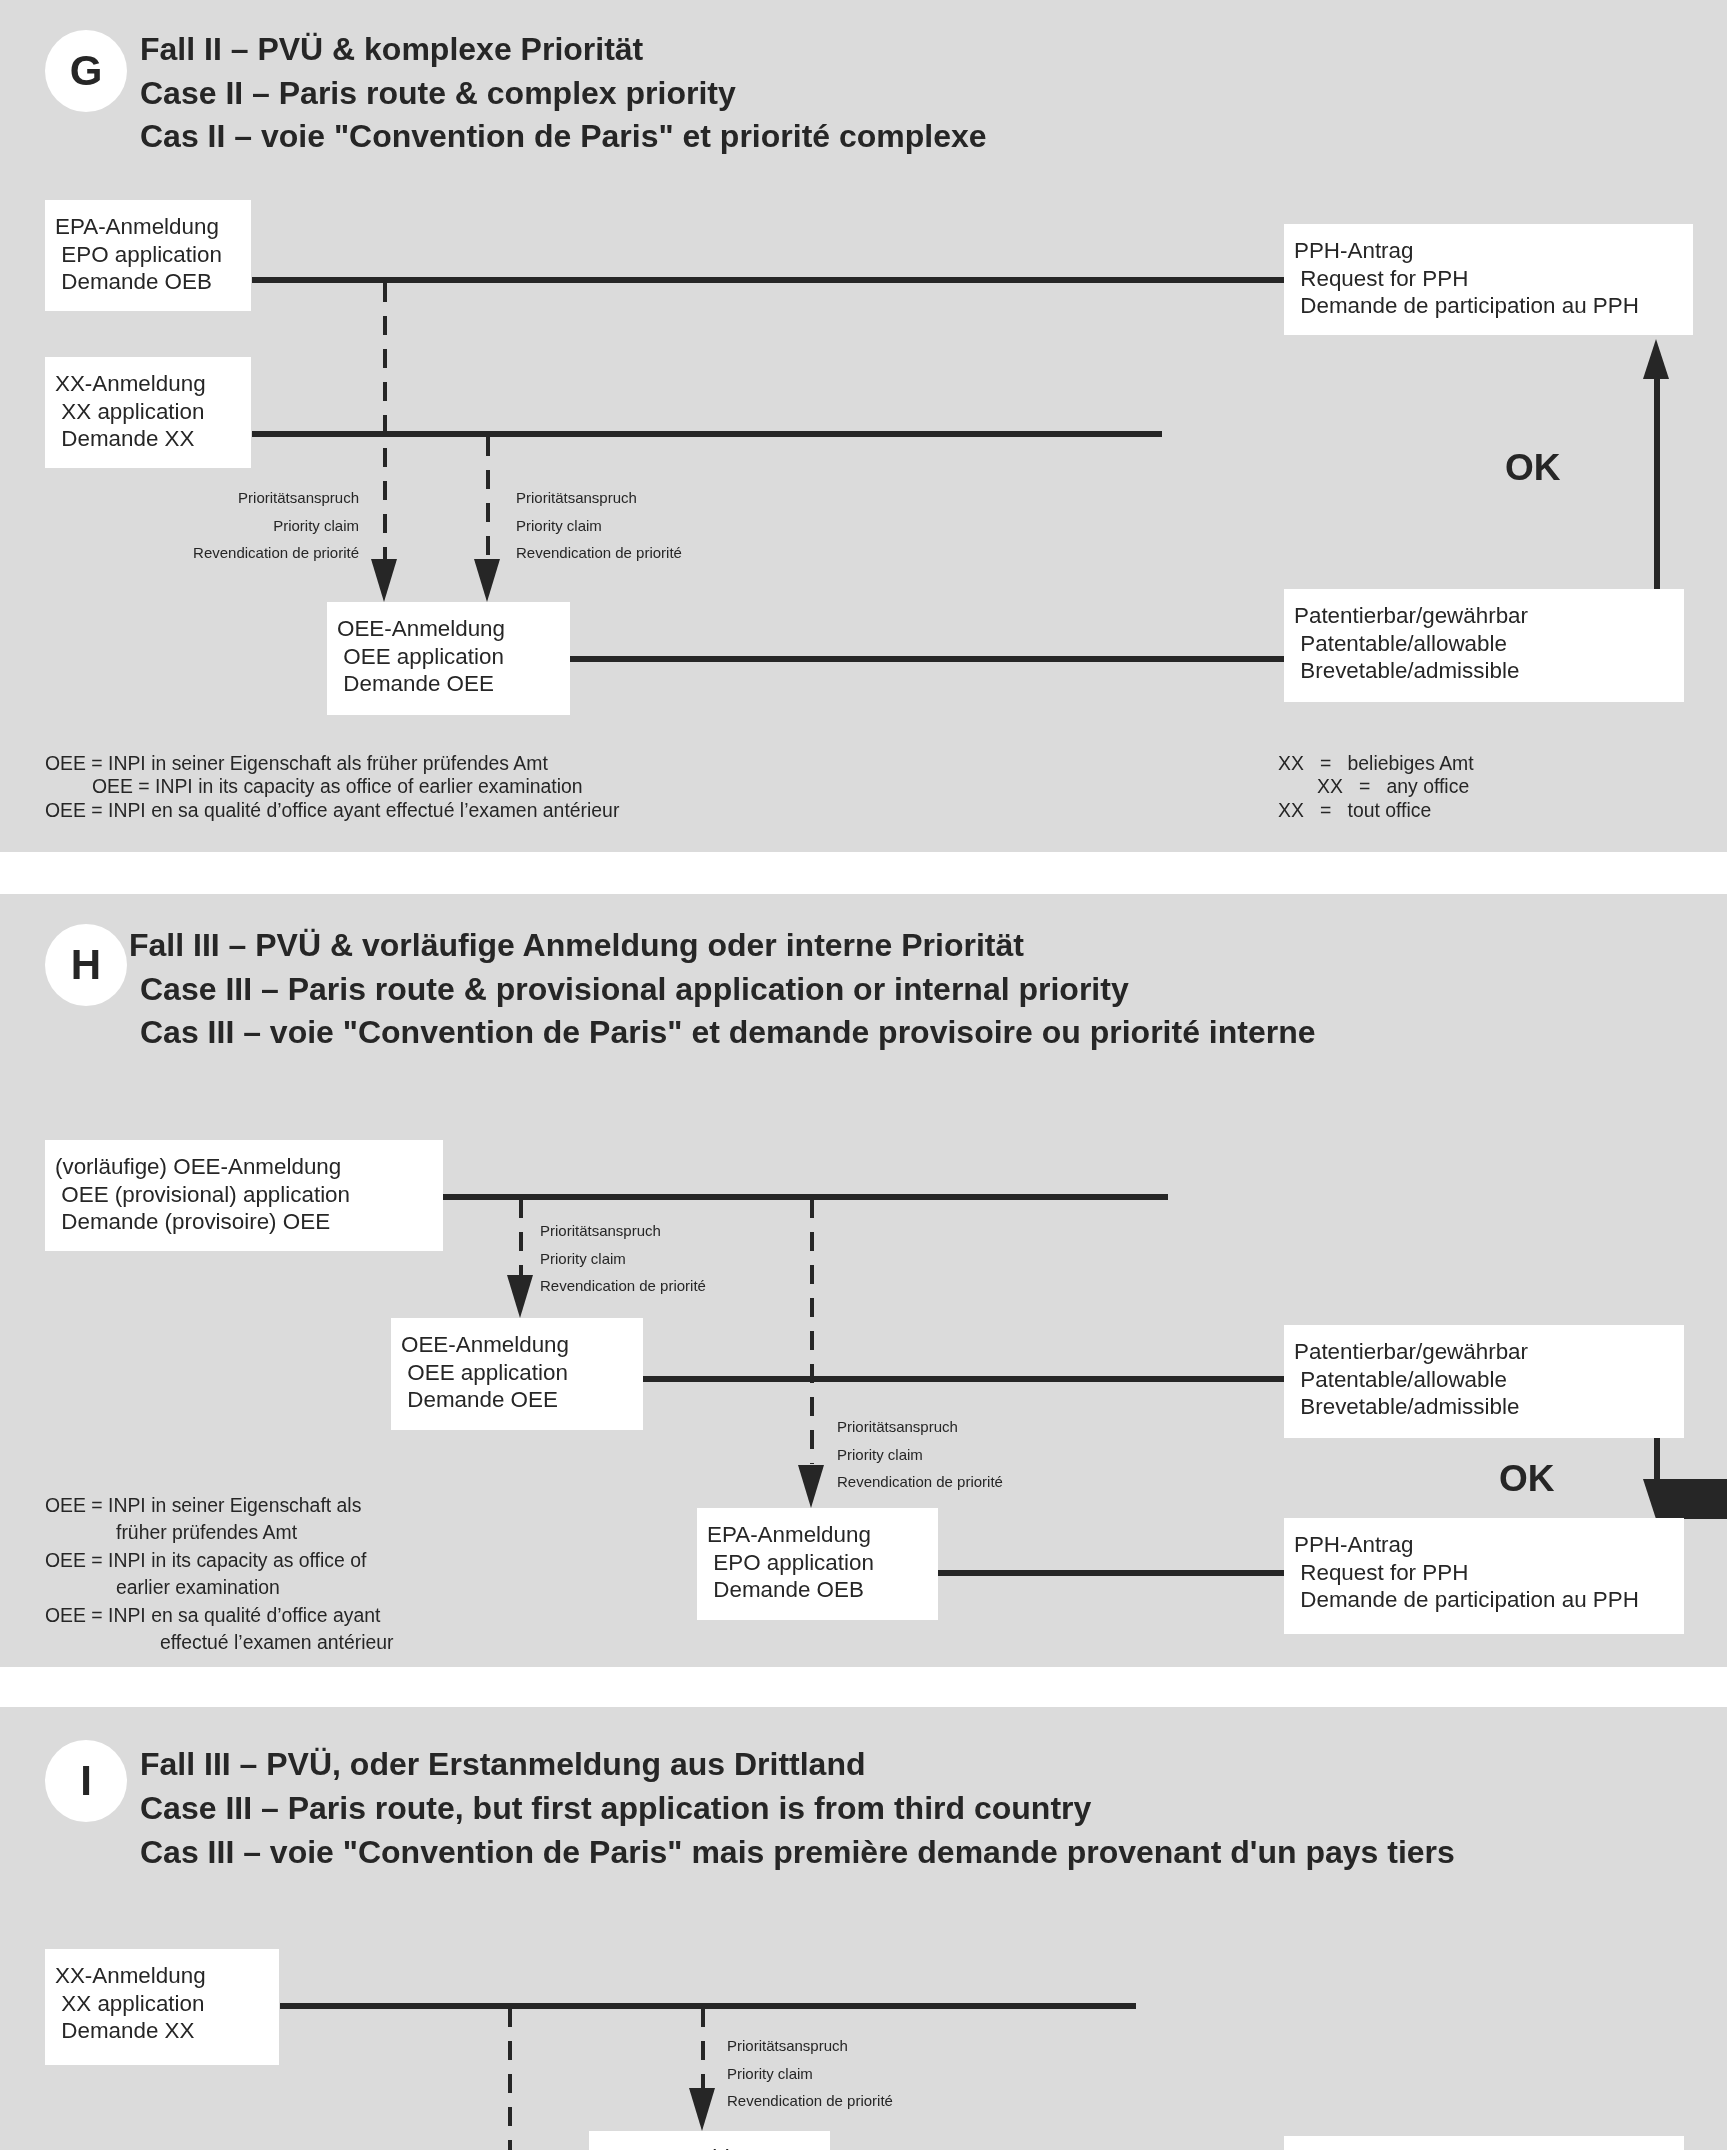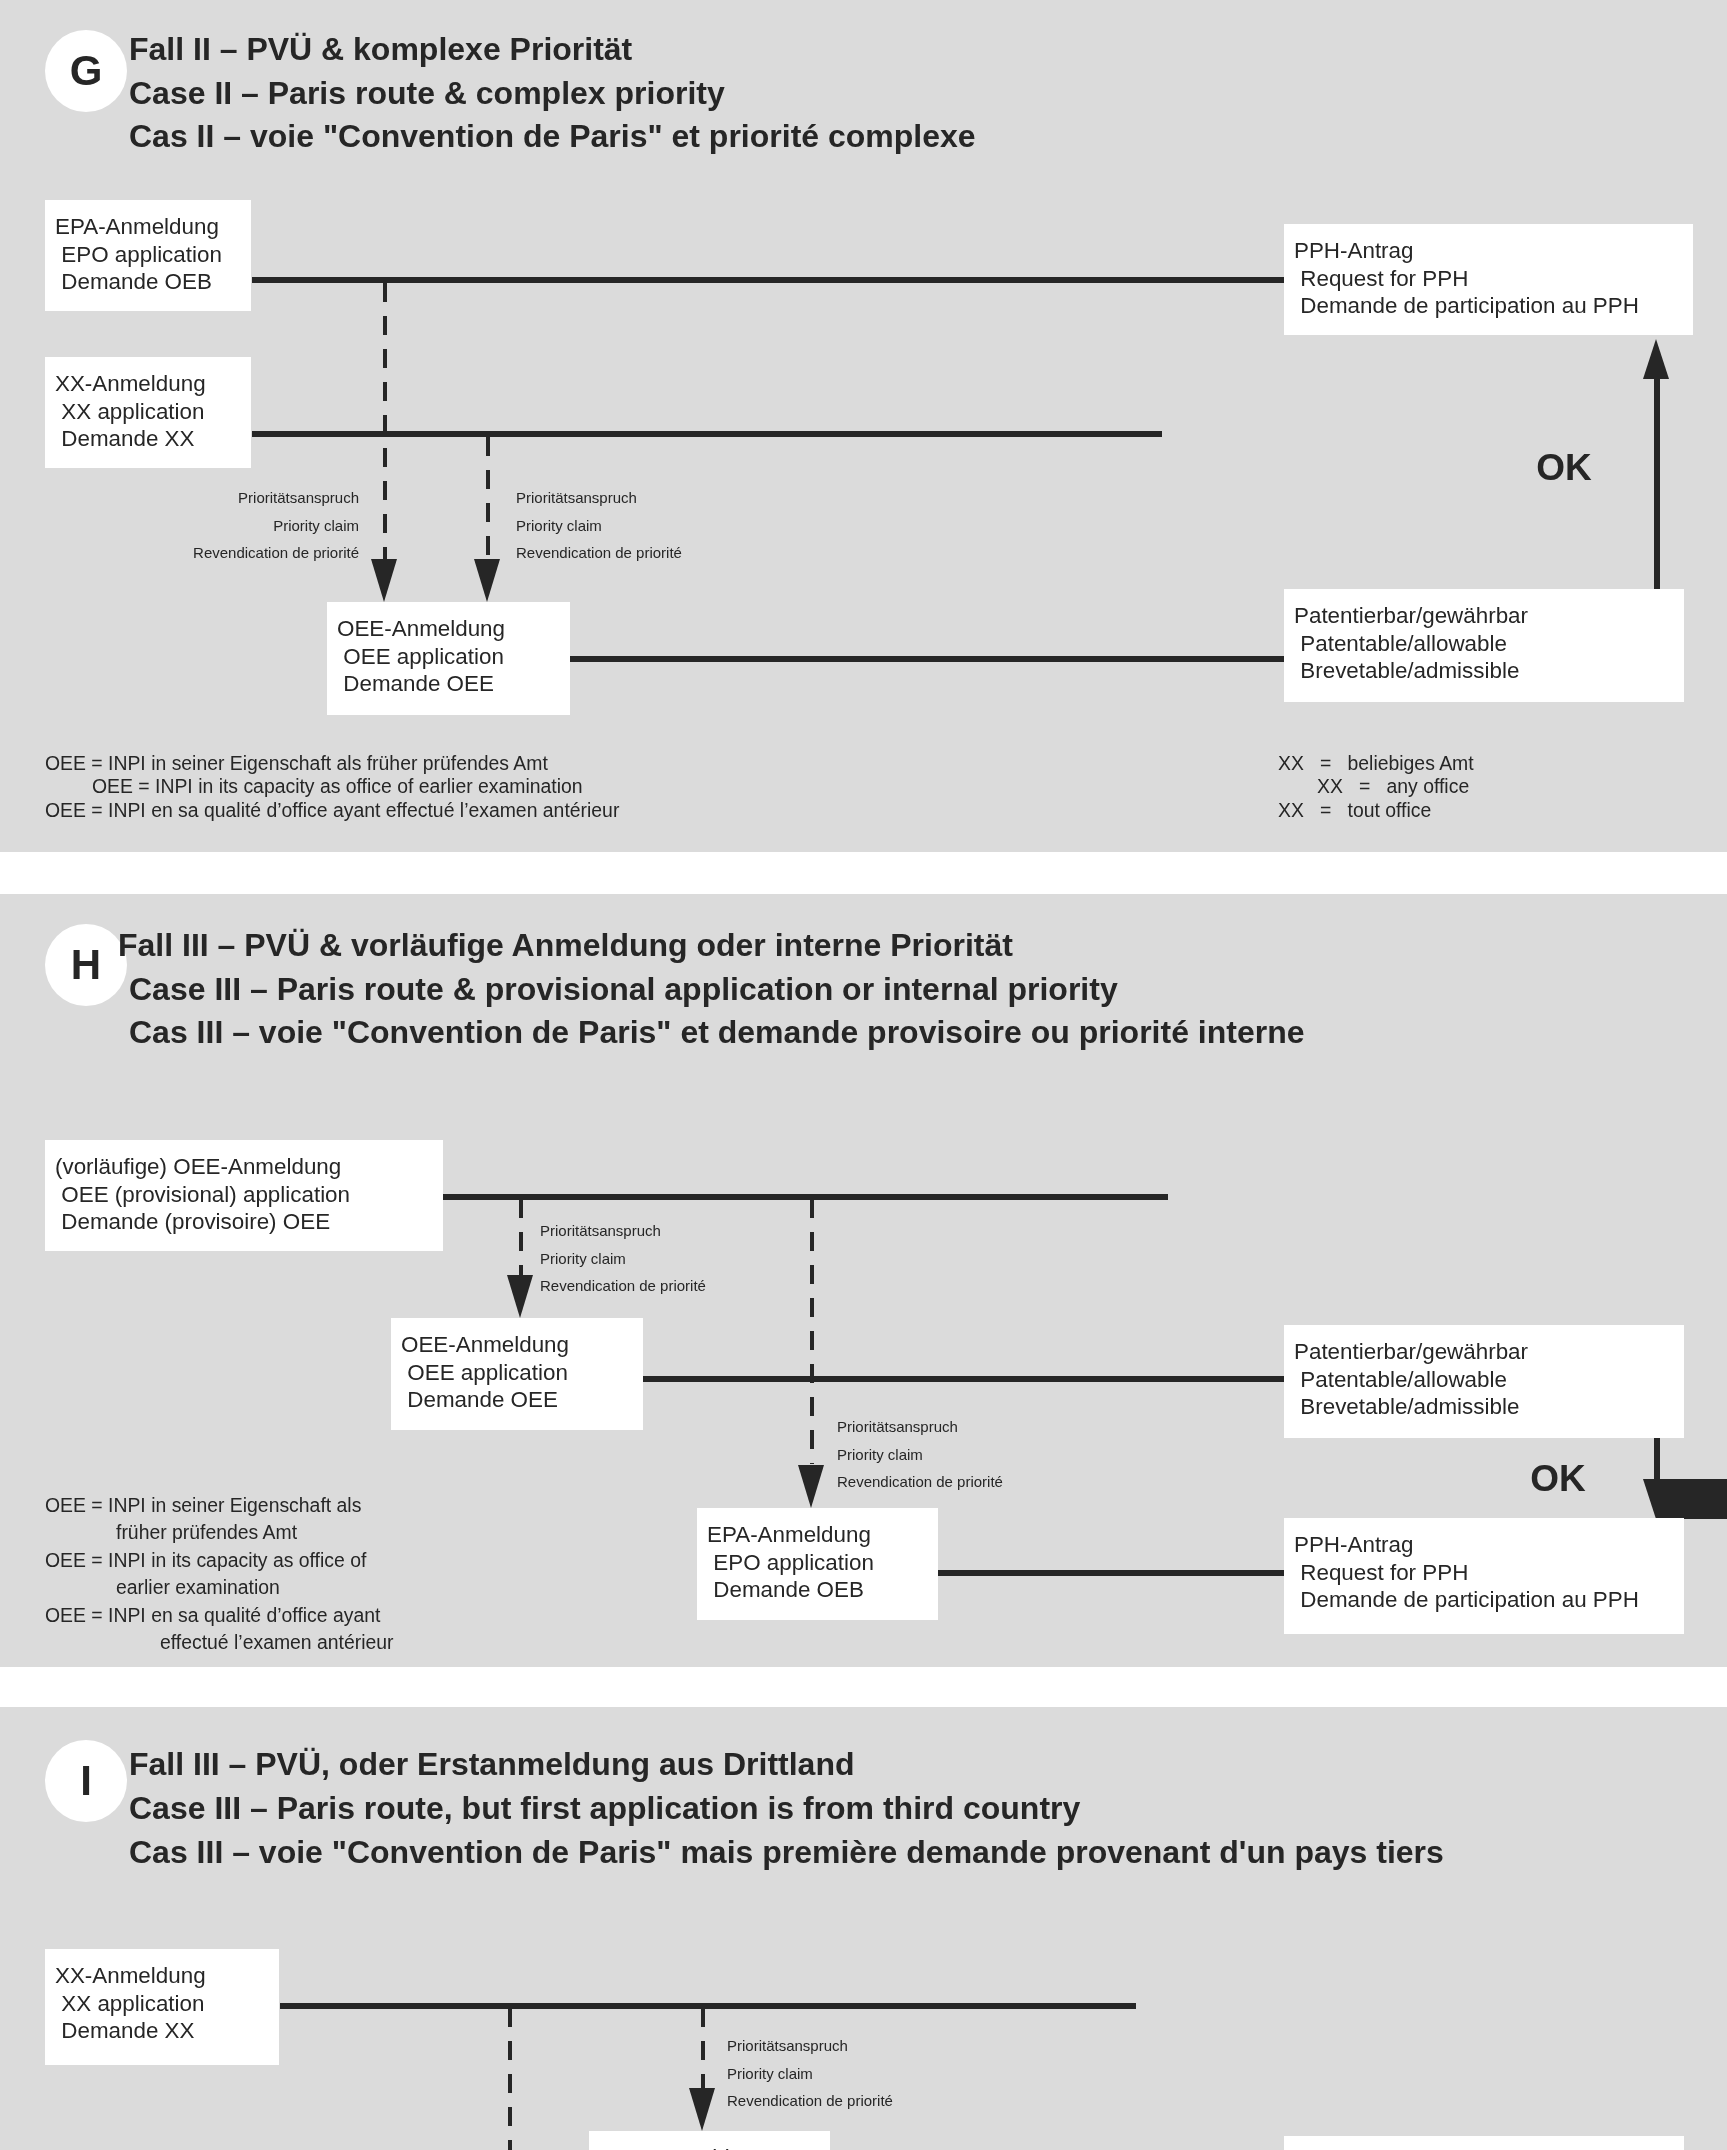--- a/index.html
+++ b/index.html
@@ -6,37 +6,37 @@
   body{
     width:1728px;height:2602px;position:relative;background:#ffffff;
     font-family:"Liberation Sans", sans-serif;color:#262626;
   }
   .band{position:absolute;left:0;width:1728px;background:#dbdbdb;z-index:0;}
   .badge{
     position:absolute;width:82px;height:82px;border-radius:50%;background:#ffffff;
     display:flex;align-items:center;justify-content:center;
     font-size:42px;font-weight:bold;z-index:3;
   }
-  .htitle{position:absolute;font-size:32px;font-weight:bold;line-height:44px;white-space:nowrap;z-index:3;}
+  .htitle{position:absolute;font-size:32px;font-weight:bold;line-height:44px;white-space:nowrap;z-index:3;margin-left:11px;}
   .box{position:absolute;background:#ffffff;z-index:2;}
   .box .bl{margin-left:16.3px;font-size:22.4px;line-height:27.5px;white-space:nowrap;}
   .box .bl:first-child{margin-top:13px;margin-left:10px;}
   .hline{position:absolute;height:5.6px;background:#262626;z-index:1;}
   .vdash{
     position:absolute;width:3.9px;z-index:1;
     background:repeating-linear-gradient(to bottom,#262626 0 19px,transparent 19px 33px);
   }
   .vsolid{position:absolute;width:5.6px;background:#262626;z-index:1;}
   .ah{position:absolute;width:0;height:0;z-index:1;}
   .ah.down{border-left:13.8px solid transparent;border-right:13.8px solid transparent;border-top:43px solid #262626;}
   .ah.down.ok{border-top-width:40px;}
   .ah.up{border-left:13.8px solid transparent;border-right:13.8px solid transparent;border-bottom:40px solid #262626;}
   .lbl{position:absolute;font-size:15px;line-height:27.5px;white-space:nowrap;z-index:2;}
   .lbl.ra{text-align:right;}
-  .ok{position:absolute;font-size:37px;font-weight:bold;text-align:center;width:118px;z-index:2;}
+  .ok{position:absolute;font-size:37px;font-weight:bold;text-align:left;width:118px;z-index:2;}
   .fn{position:absolute;font-size:19.4px;line-height:24px;white-space:pre;z-index:2;}
 </style>
 </head>
 <body>
 
 <div class="band" style="top:0;height:852px;"></div>
 
 <div class="badge" style="left:45px;top:30px;">
   <span>G</span>
 </div>

